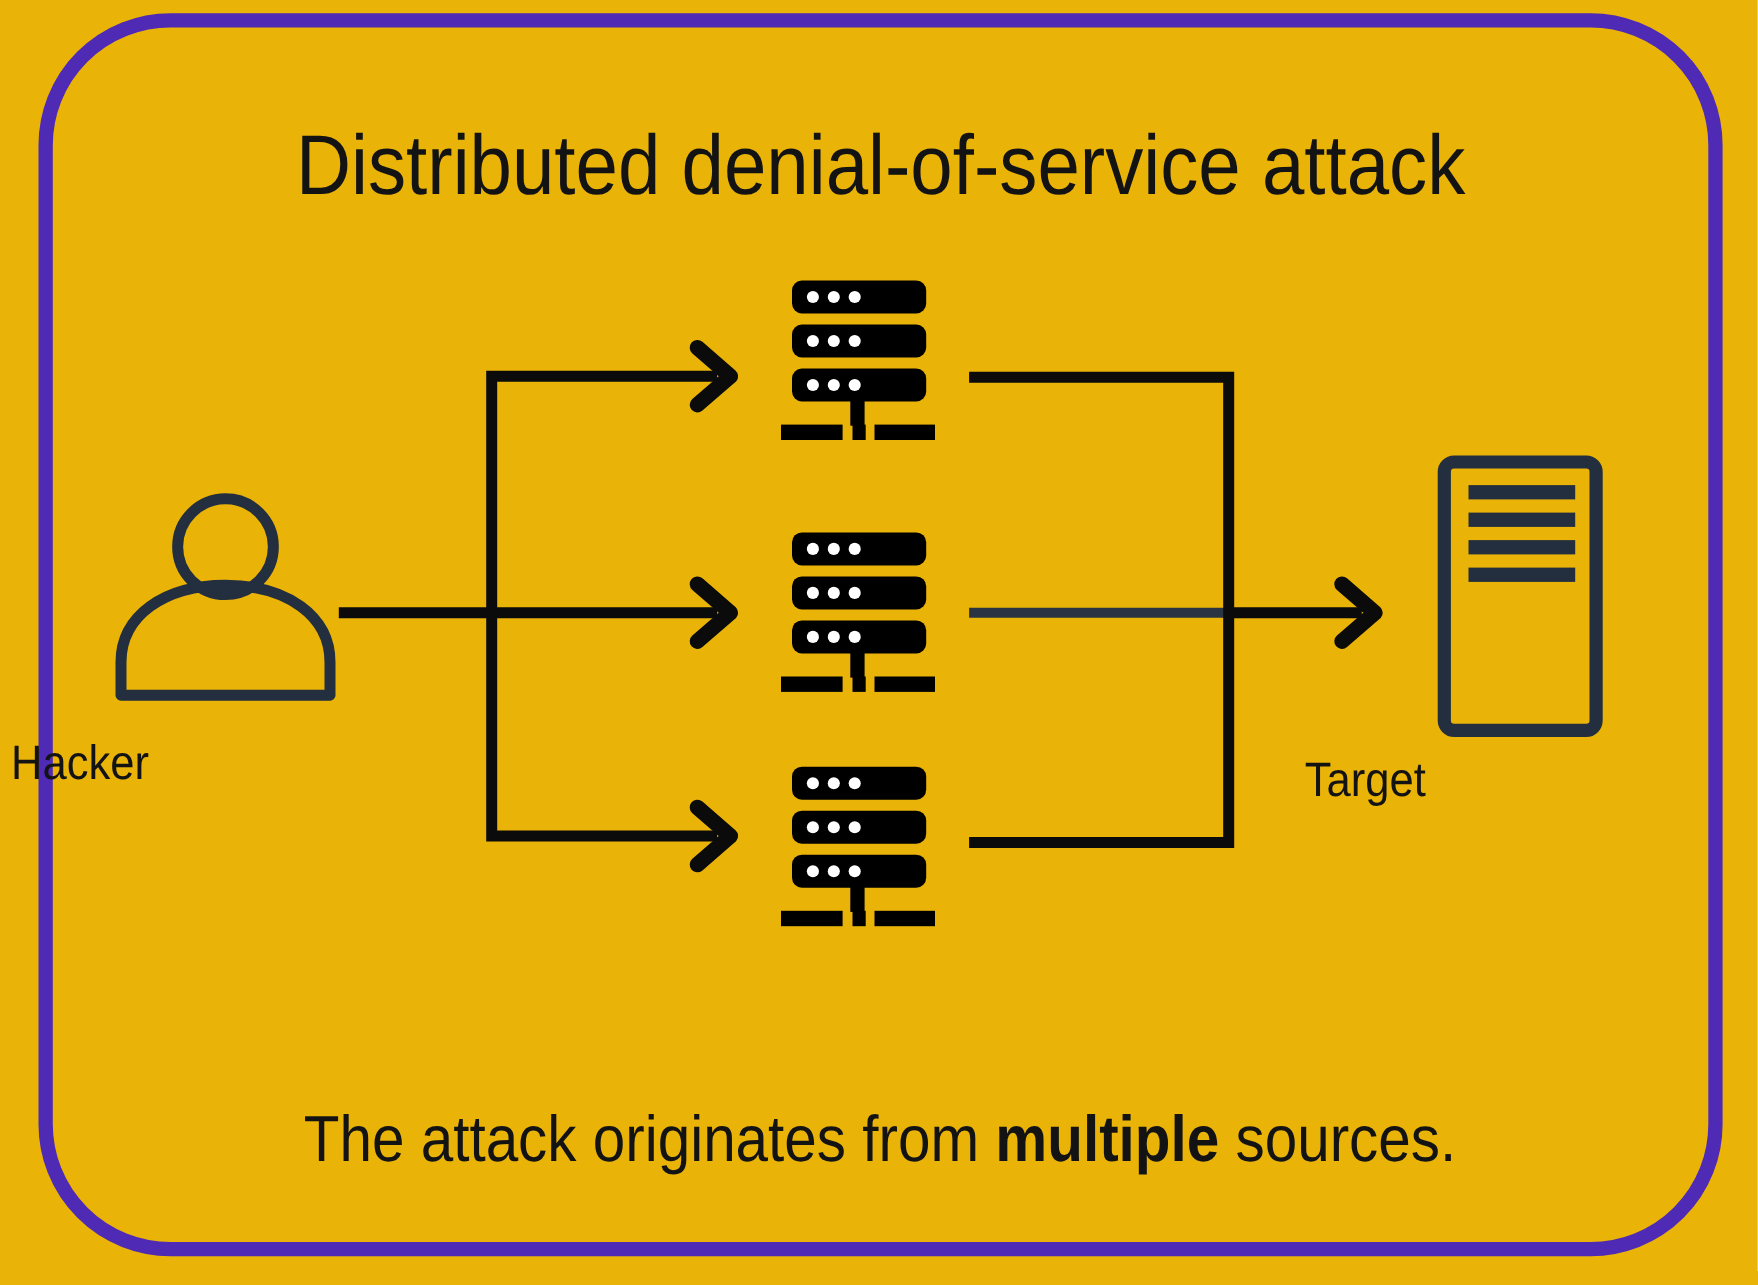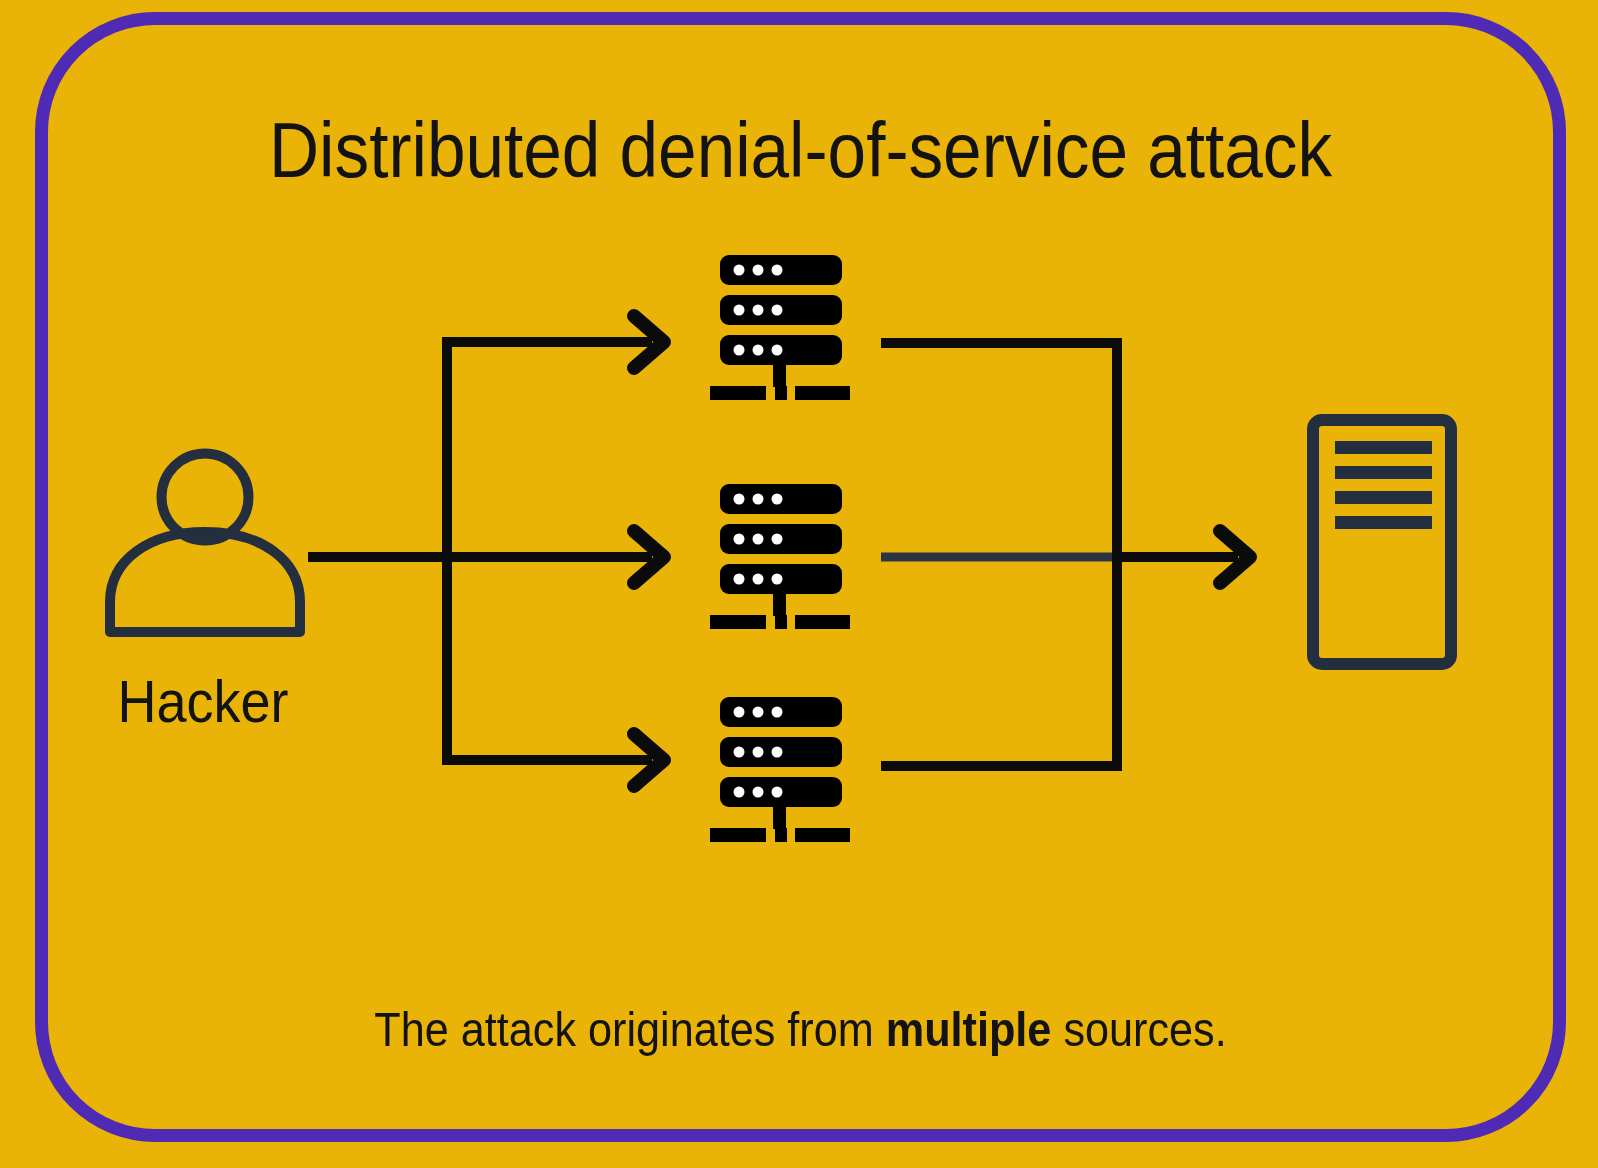--- a/index.html
+++ b/index.html
@@ -4,27 +4,27 @@
 <style>
   html,body{margin:0;padding:0;background:#ffffff;}
   body{font-family:"Liberation Sans","DejaVu Sans",sans-serif;}
   .canvas{position:relative;width:1598px;height:1168px;background:#eab308;overflow:hidden;}
   .frame{position:absolute;left:35px;top:12px;width:1531px;height:1130px;
          border:13px solid #4E2AB5;border-radius:120px;box-sizing:border-box;}
   .title{position:absolute;left:35px;top:108px;width:1531px;text-align:center;
          font-size:77px;line-height:1.1;color:#131313;white-space:nowrap;}
   .squeeze{display:inline-block;transform:scaleX(0.9);transform-origin:50% 50%;white-space:pre;}
   .diagram-svg{position:absolute;left:0;top:0;width:1598px;height:1168px;}
-  .node-label{position:absolute;text-align:center;font-size:60px;line-height:1;
+  .node-label{position:absolute;text-align:left;font-size:44px;line-height:1;
               color:#131313;white-space:nowrap;}
   .label-hacker{left:3px;top:672px;width:400px;}
   .label-bots{left:580px;top:878px;width:400px;}
   .label-target{left:1180px;top:688px;width:400px;}
   .caption{position:absolute;left:35px;top:1002px;width:1531px;text-align:center;
-           font-size:48px;line-height:1.15;color:#131313;white-space:nowrap;}
+           font-size:59px;line-height:1.15;color:#131313;white-space:nowrap;}
   .caption .em{font-weight:bold;}
 </style>
 </head>
 <body>
 
 <div class="canvas">
 
   <div class="frame"></div>
 
   <div class="title"><span class="squeeze">Distributed denial-of-service attack</span></div>
@@ -87,16 +87,17 @@
       <g fill="#232F3E">
         <rect x="29" y="28" width="97" height="13"></rect>
         <rect x="29" y="53" width="97" height="13"></rect>
         <rect x="29" y="78" width="97" height="13"></rect>
         <rect x="29" y="103" width="97" height="13"></rect>
       </g>
     </g>
   </svg>
 
   <div class="node-label label-hacker"><span class="squeeze">Hacker</span></div>
+  <div class="node-label label-target"><span class="squeeze">Target</span></div>
 
   <div class="caption"><span class="squeeze"><span>The attack originates from </span><span class="em">multiple</span><span> sources.</span></span></div>
 
 </div>
 
 </body></html>

